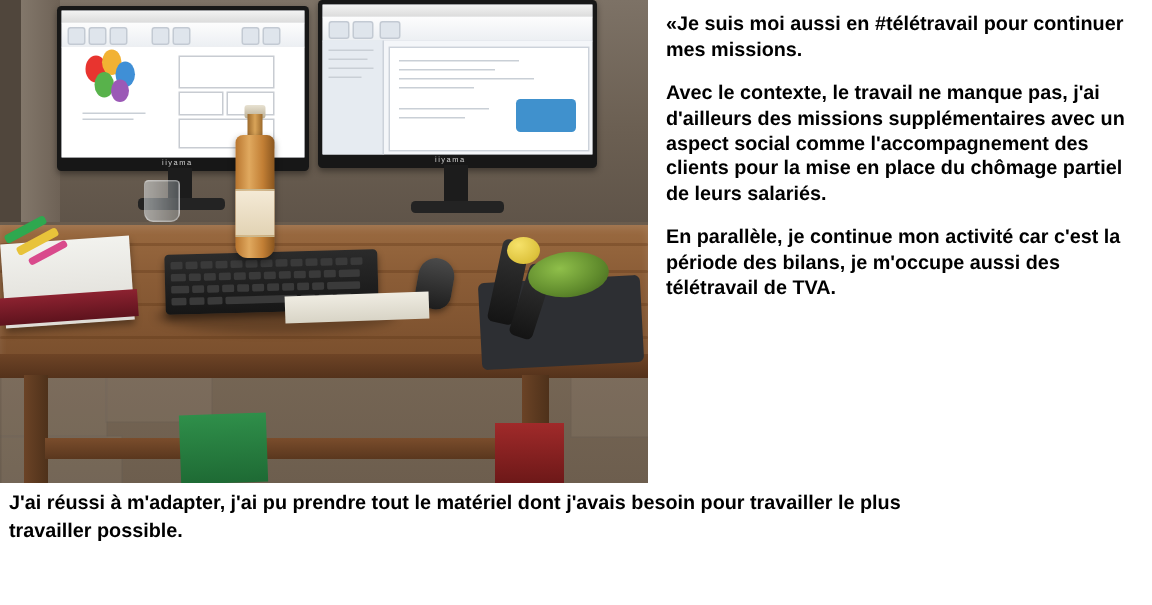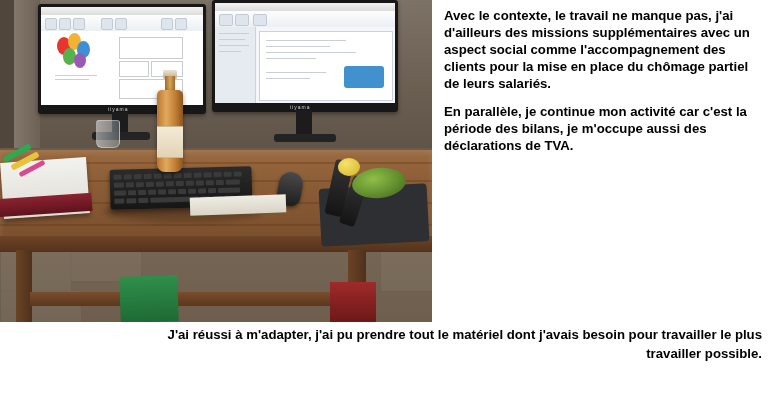--- a/index.html
+++ b/index.html
@@ -336,21 +336,20 @@
     top: 326px;
     width: 756px;
     font-size: 13.2px;
     line-height: 1.30;
     color: #000000;
     font-weight: bold;
     font-family: "Liberation Sans", sans-serif;
   }
   .bottom-text p {
     margin: 0 0 2px 0;
-    text-align: right;
   }
 </style>
 </head>
 <body>
 
 <div class="page">
 
   <div class="photo">
 
     <div class="wall"></div>
@@ -512,22 +511,23 @@
     <div class="paper-sheet"></div>
 
     <div class="lemon"></div>
     <div class="bowl"></div>
 
     <div class="green-box"></div>
     <div class="red-box"></div>
   </div>
 
   <div class="side-text">
+    <p>«Je suis moi aussi en #télétravail pour continuer mes missions.</p>
     <p>Avec le contexte, le travail ne manque pas, j'ai d'ailleurs des missions supplémentaires avec un aspect social comme l'accompagnement des clients pour la mise en place du chômage partiel de leurs salariés.</p>
-    <p>En parallèle, je continue mon activité car c'est la période des bilans, je m'occupe aussi des déclarations de TVA.</p>
+    <p>En parallèle, je continue mon activité car c'est la période des bilans, je m'occupe aussi des télétravail de TVA.</p>
   </div>
 
   <div class="bottom-text">
     <p>J'ai réussi à m'adapter, j'ai pu prendre tout le matériel dont j'avais besoin pour travailler le plus</p>
     <p>travailler possible.</p>
   </div>
 
 </div>
 
 </body></html>

